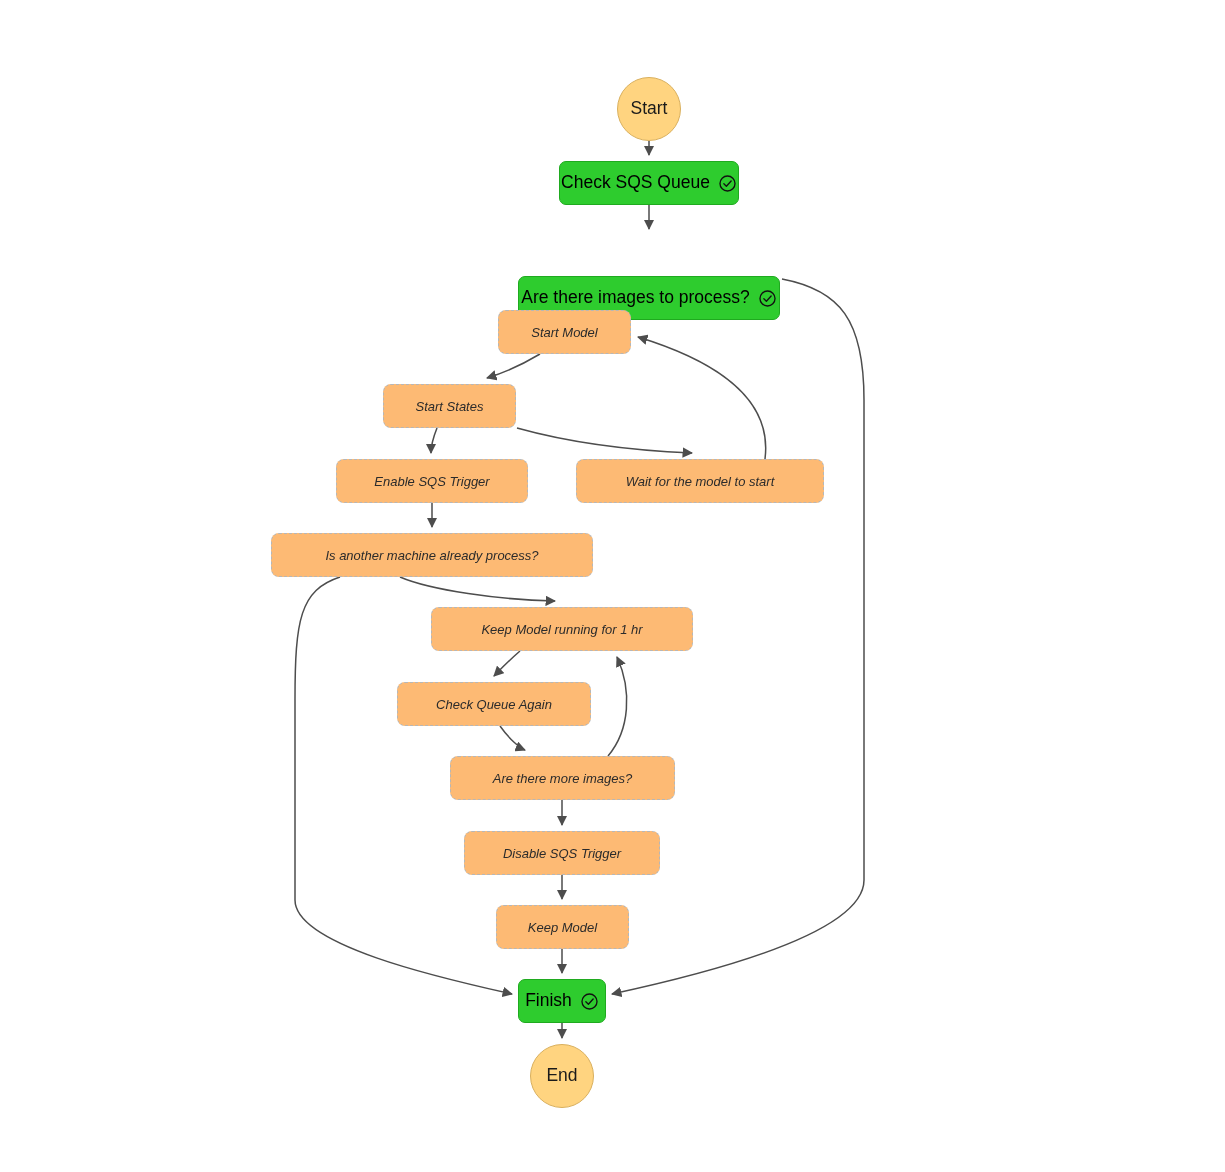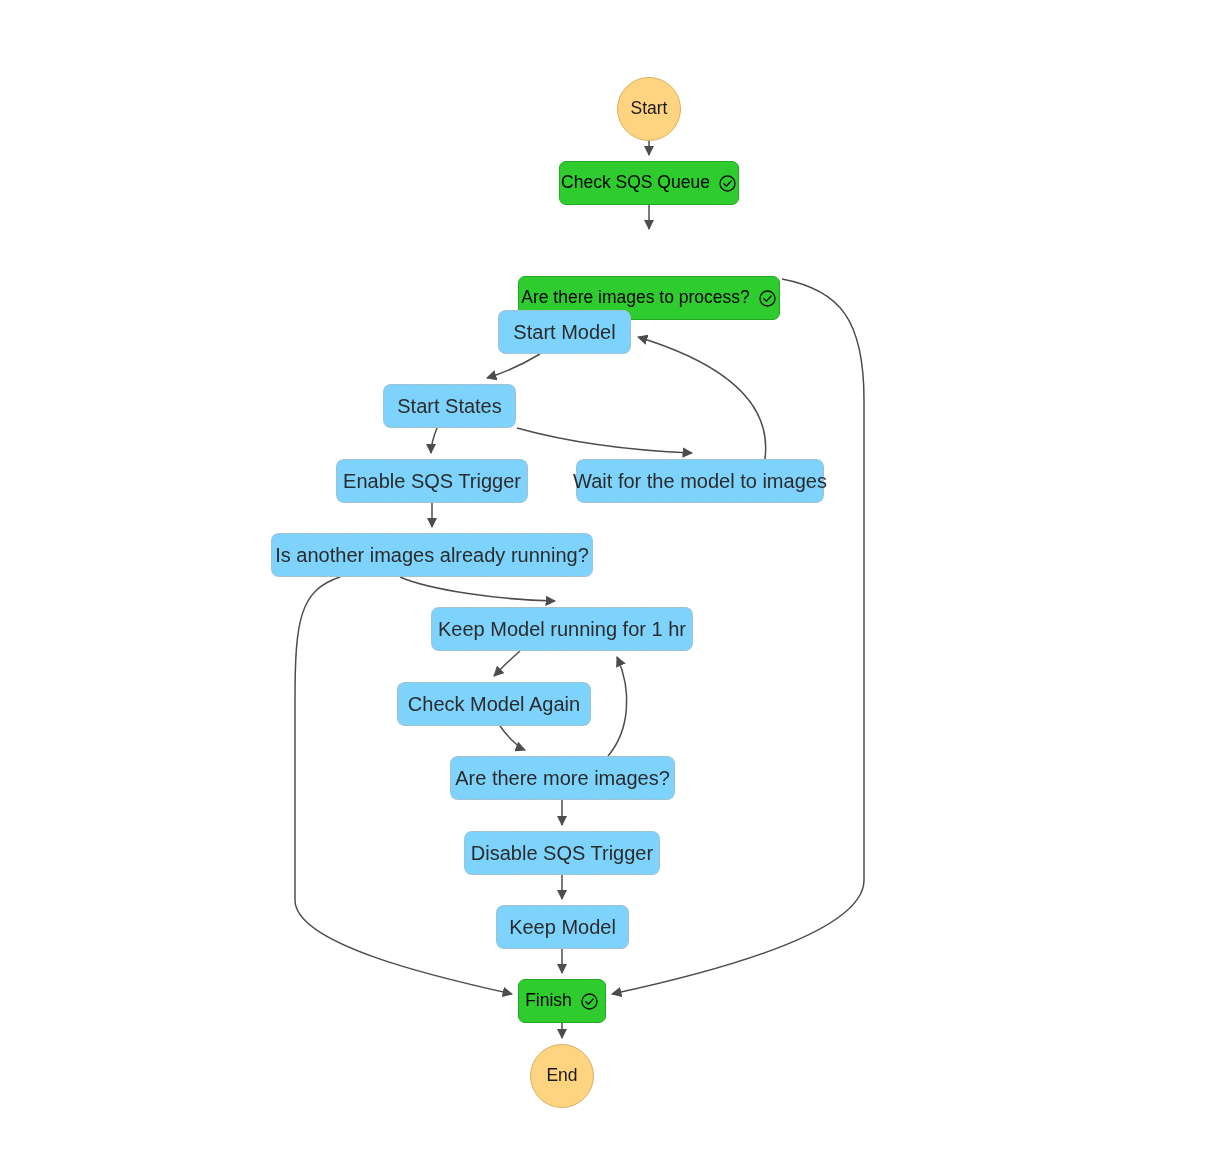--- a/index.html
+++ b/index.html
@@ -46,25 +46,26 @@
   
   .node.green {
     background: #2ecc2e;
     border: 1.6px solid #1faa1f;
     border-radius: 7px;
     color: #000000;
     font-size: 17.5px;
   }
   
   .node.dashed {
-    background: #7dd3fc;
+    background: #fdba74;
     border: 1.4px dashed #b7b7b7;
     border-radius: 8px;
     color: #2b2b2b;
-    font-size: 20px;
+    font-size: 13px;
+    font-style: italic;
   }
   .node-label {
     display: inline-block;
     line-height: 1;
   }
   .check-icon {
     display: inline-block;
     width: 19px;
     height: 19px;
     margin-left: 8px;
@@ -144,36 +145,36 @@
           <span class="node-label">Start States</span>
         </span>
       </div>
       <div class="node dashed" style="left: 336px; top: 459px; width: 192px; height: 44px;">
         <span class="node-inner">
           <span class="node-label">Enable SQS Trigger</span>
         </span>
       </div>
       <div class="node dashed" style="left: 576px; top: 459px; width: 248px; height: 44px;">
         <span class="node-inner">
-          <span class="node-label">Wait for the model to images</span>
+          <span class="node-label">Wait for the model to start</span>
         </span>
       </div>
       <div class="node dashed" style="left: 271px; top: 533px; width: 322px; height: 44px;">
         <span class="node-inner">
-          <span class="node-label">Is another images already running?</span>
+          <span class="node-label">Is another machine already process?</span>
         </span>
       </div>
       <div class="node dashed" style="left: 431px; top: 607px; width: 262px; height: 44px;">
         <span class="node-inner">
           <span class="node-label">Keep Model running for 1 hr</span>
         </span>
       </div>
       <div class="node dashed" style="left: 397px; top: 682px; width: 194px; height: 44px;">
         <span class="node-inner">
-          <span class="node-label">Check Model Again</span>
+          <span class="node-label">Check Queue Again</span>
         </span>
       </div>
       <div class="node dashed" style="left: 450px; top: 756px; width: 225px; height: 44px;">
         <span class="node-inner">
           <span class="node-label">Are there more images?</span>
         </span>
       </div>
       <div class="node dashed" style="left: 464px; top: 831px; width: 196px; height: 44px; text-align: right;">
         <span class="node-inner">
           <span class="node-label">Disable SQS Trigger</span>

